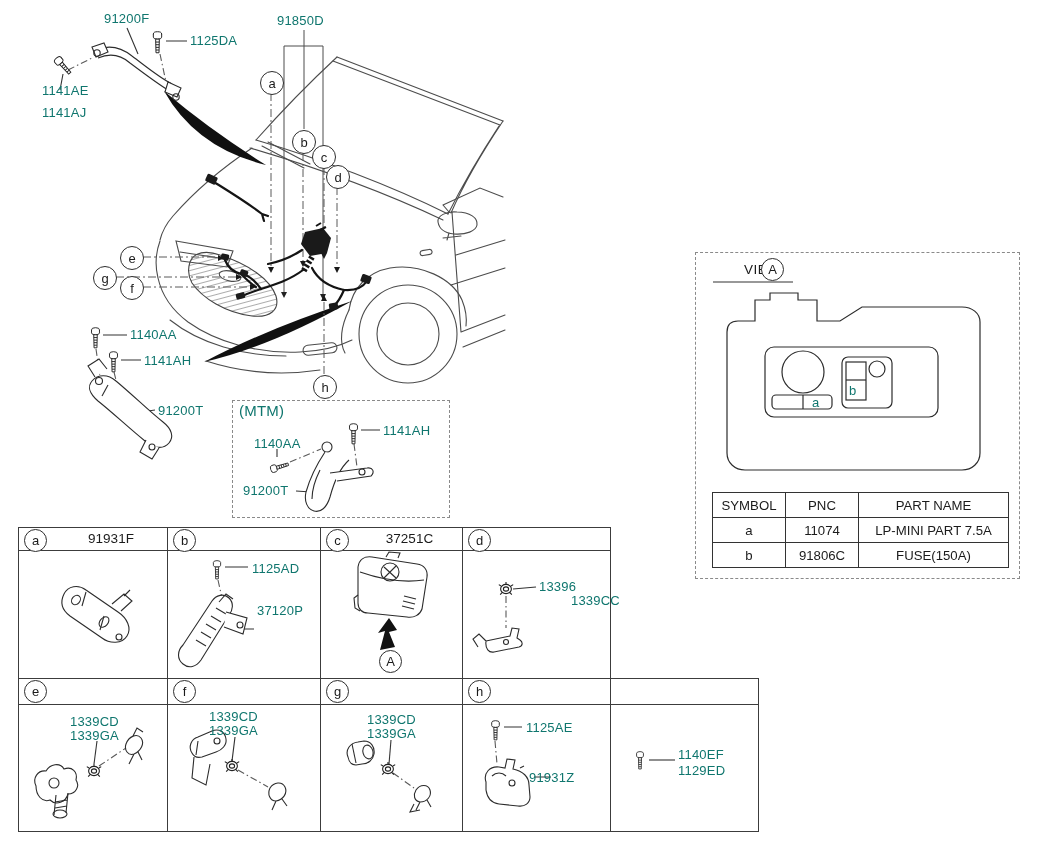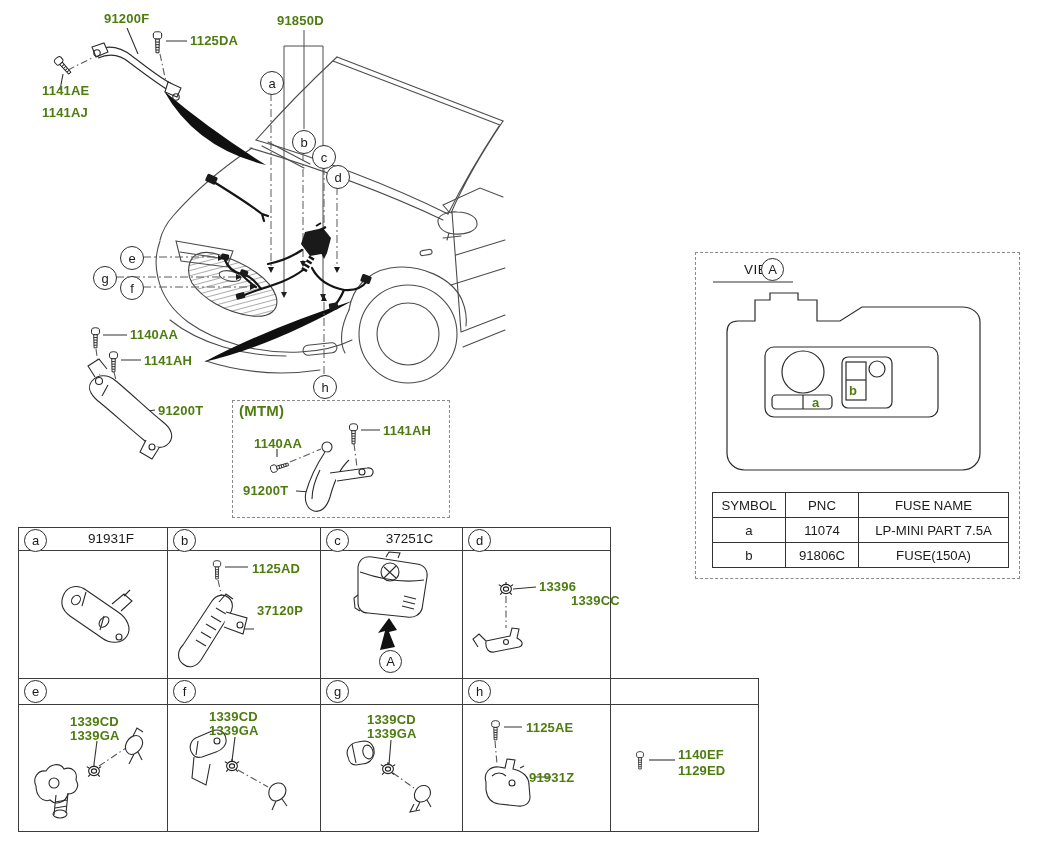--- a/index.html
+++ b/index.html
@@ -1,19 +1,19 @@
 <!DOCTYPE html>
 <html><head>
 <meta charset="utf-8">
 <style>
   html,body{margin:0;padding:0;background:#fff;}
   #stage{position:relative;width:1039px;height:848px;background:#fff;overflow:hidden;
          font-family:"Liberation Sans", sans-serif;color:#1b1b1b;}
   svg.art{position:absolute;left:0;top:0;z-index:1;}
-  .lbl{position:absolute;z-index:3;font-size:13px;line-height:14px;white-space:nowrap;color:#4d7c0f;letter-spacing:.2px;font-weight:bold;}
+  .lbl{position:absolute;z-index:3;font-size:13px;line-height:14px;white-space:nowrap;color:#0f766e;letter-spacing:.2px;}
   .co{position:absolute;z-index:3;width:22px;height:22px;border:1.3px solid #2e2e2e;border-radius:50%;
       background:#fff;display:flex;align-items:center;justify-content:center;font-size:13px;color:#1b1b1b;}
   .co.sm{width:21px;height:21px;}
   .dashbox{position:absolute;z-index:2;border:1px dashed #8a8a8a;background:transparent;}
   .cell{position:absolute;z-index:2;border:1px solid #3c3c3c;box-sizing:border-box;background:transparent;}
   .cellhead{position:relative;width:100%;border-bottom:1px solid #3c3c3c;box-sizing:border-box;}
   .cellhead .co{position:absolute;left:5px;top:1px;}
   .cellpart{position:absolute;left:40px;right:4px;top:3px;text-align:center;font-size:13.5px;color:#1b1b1b;}
   #viewtitle{position:absolute;z-index:3;font-size:13.5px;letter-spacing:.5px;margin-left:28px;}
   table.vtab{position:absolute;z-index:3;border-collapse:collapse;table-layout:fixed;font-size:13.2px;}
@@ -283,21 +283,21 @@
 <table class="vtab" style="left:712px;top:492px;width:296px">
   <colgroup>
         <col style="width:73px">
         <col style="width:73px">
         <col style="width:150px">
       </colgroup>
   <tbody>
         <tr>
     <th>SYMBOL</th>
     <th>PNC</th>
-    <th>FUSE NAME</th>
+    <th>PART NAME</th>
   </tr>
   <tr>
     <td>a</td>
     <td>11074</td>
     <td>LP-MINI PART 7.5A</td>
   </tr>
   <tr>
     <td>b</td>
     <td>91806C</td>
     <td>FUSE(150A)</td>

